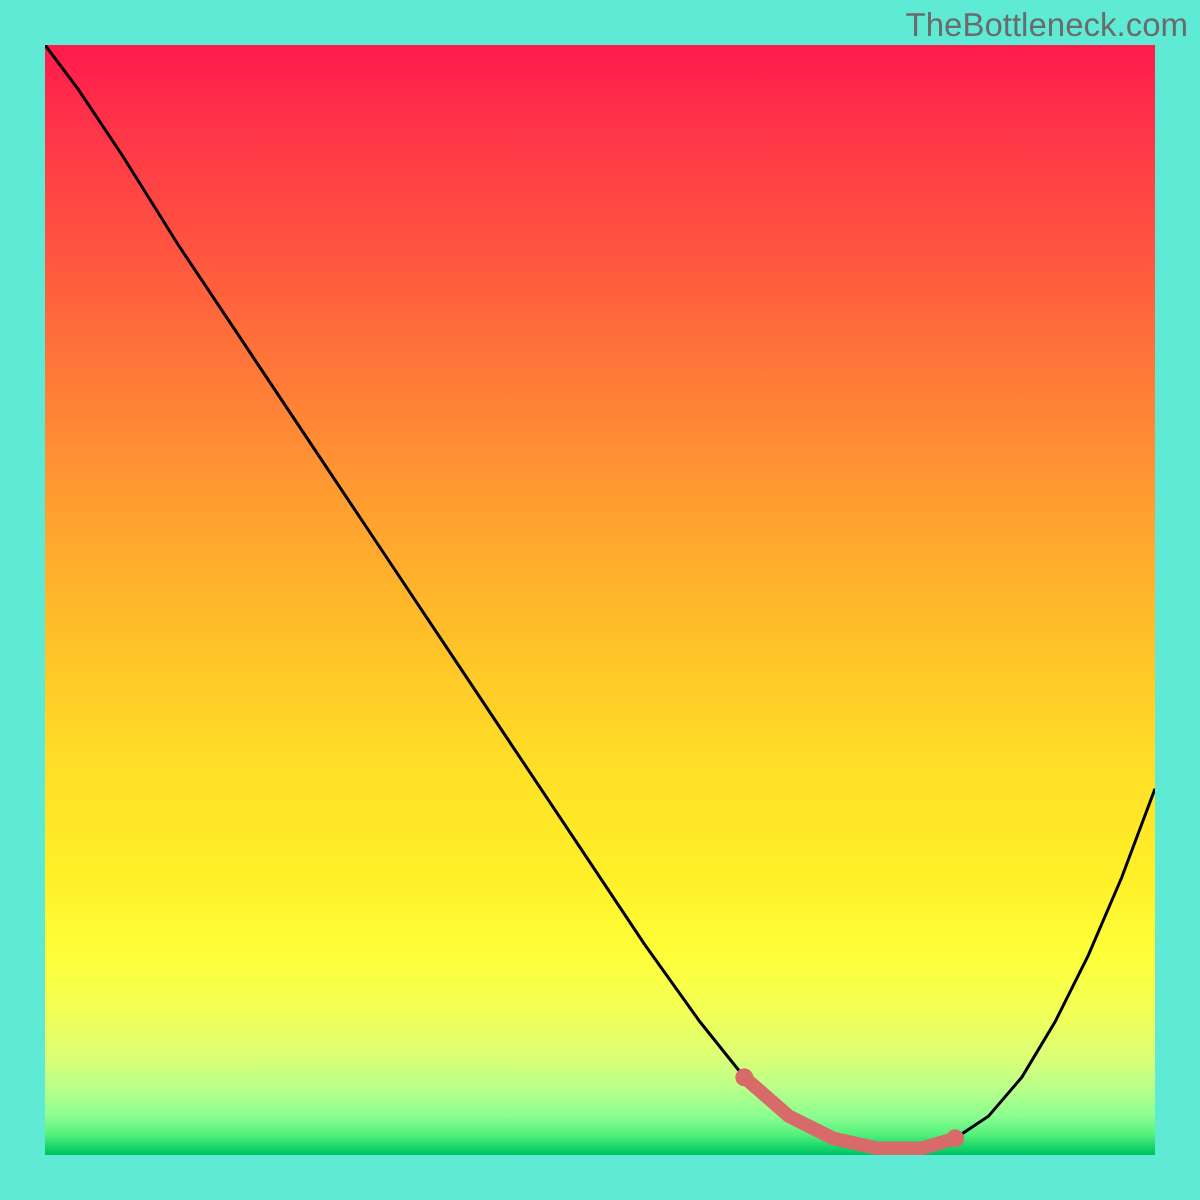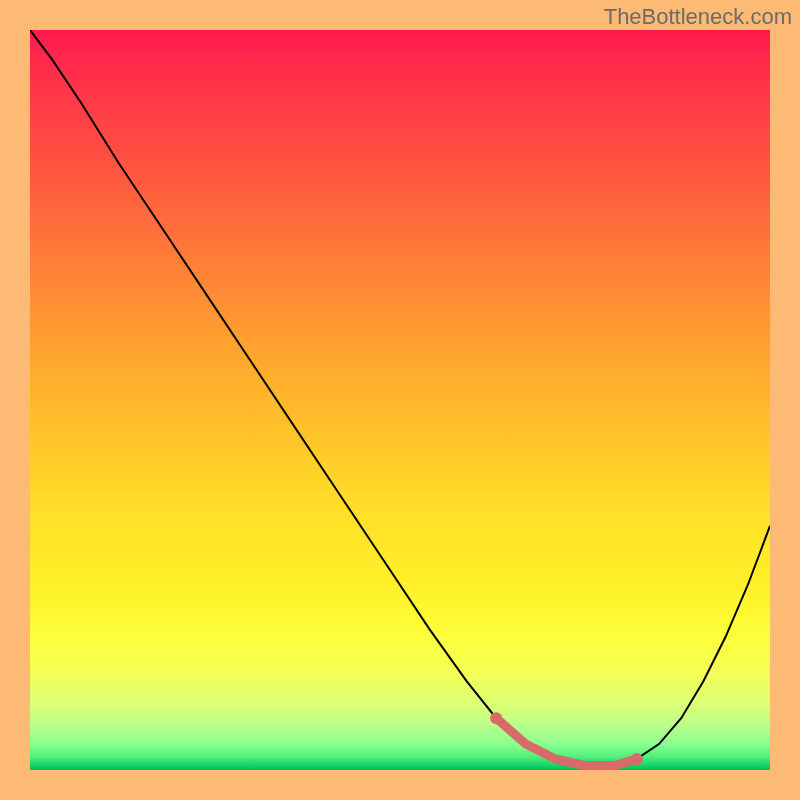--- a/index.html
+++ b/index.html
@@ -8,21 +8,21 @@
     width: 800px;
     height: 800px;
     background: #000;
     overflow: hidden;
     font-family: Arial, Helvetica, sans-serif;
   }
   .container {
     position: relative;
     width: 800px;
     height: 800px;
-    background: #fdba74;
+    background: #5eead4;
   }
   .attribution {
     position: absolute;
     top: 4px;
     right: 8px;
     color: #6b6b6b;
     font-size: 22px;
     font-weight: 500;
     z-index: 10;
   }

